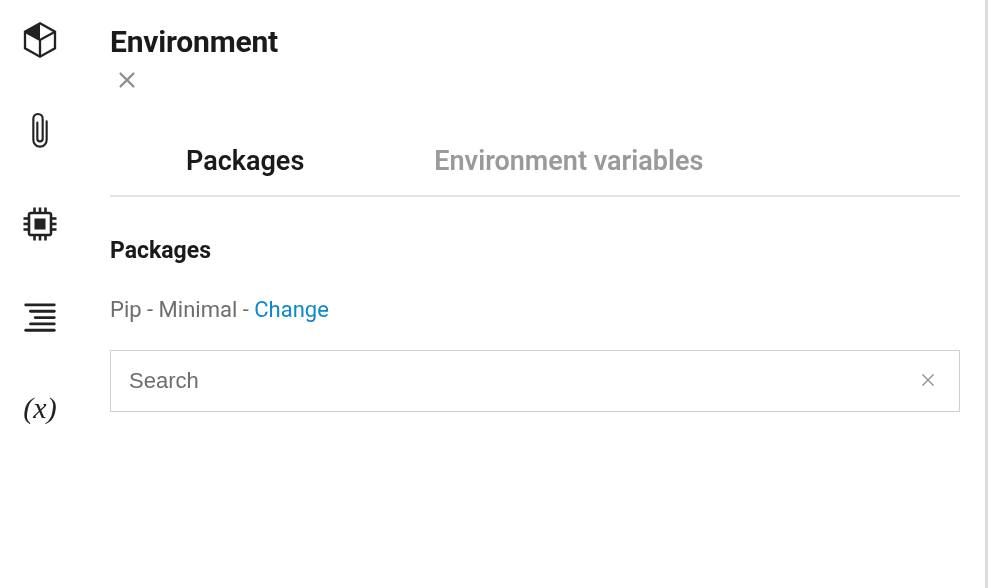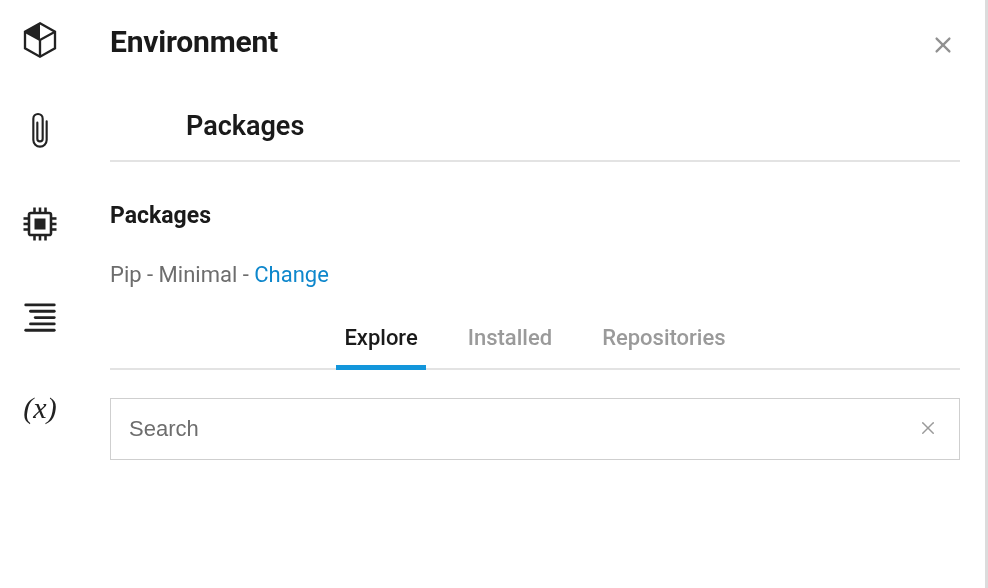--- a/index.html
+++ b/index.html
@@ -37,20 +37,21 @@
     }
     .main {
       flex: 1;
       padding: 24px 28px 0 30px;
       position: relative;
     }
     .header-row {
       display: flex;
       justify-content: space-between;
       align-items: flex-start;
+      flex-direction: column;
     }
     .title {
       font-size: 30px;
       font-weight: 700;
       color: #1a1a1a;
       letter-spacing: -0.2px;
     }
     .close-btn {
       background: none;
       border: none;
@@ -232,34 +233,30 @@
         <svg width="22" height="22" viewBox="0 0 24 24" fill="none" stroke="currentColor" stroke-width="2.5" stroke-linecap="round">
           <line x1="5" y1="5" x2="19" y2="19"></line>
           <line x1="19" y1="5" x2="5" y2="19"></line>
         </svg>
       </span>
     </button>
   </div>
 
   <div class="tabs-primary">
     <div class="tab-primary active">Packages</div>
+    <div class="tab-primary">Environment variables</div>
   </div>
 
 
   <h2 class="section-heading">Packages</h2>
 
   <p class="package-line">
     <span>Pip</span><span> - </span><span>Minimal</span><span> - </span><a>Change</a>
   </p>
 
-  <div class="tabs-secondary">
-    <div class="tab-secondary active">Explore</div>
-    <div class="tab-secondary">Installed</div>
-    <div class="tab-secondary">Repositories</div>
-  </div>
 
   <div class="search-box">
     <input type="text" class="search-input" placeholder="Search" style="">
     <button class="search-clear">
       <span>
         <svg width="18" height="18" viewBox="0 0 24 24" fill="none" stroke="currentColor" stroke-width="2" stroke-linecap="round">
           <line x1="5" y1="5" x2="19" y2="19"></line>
           <line x1="19" y1="5" x2="5" y2="19"></line>
         </svg>
       </span>

